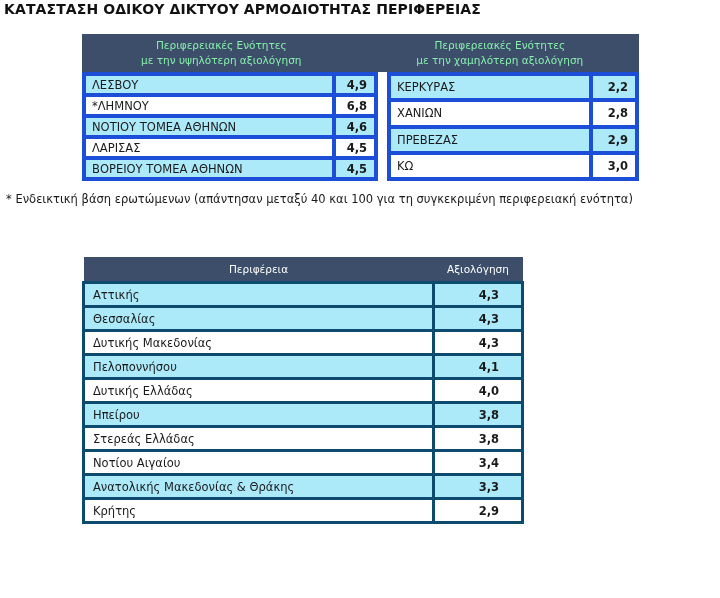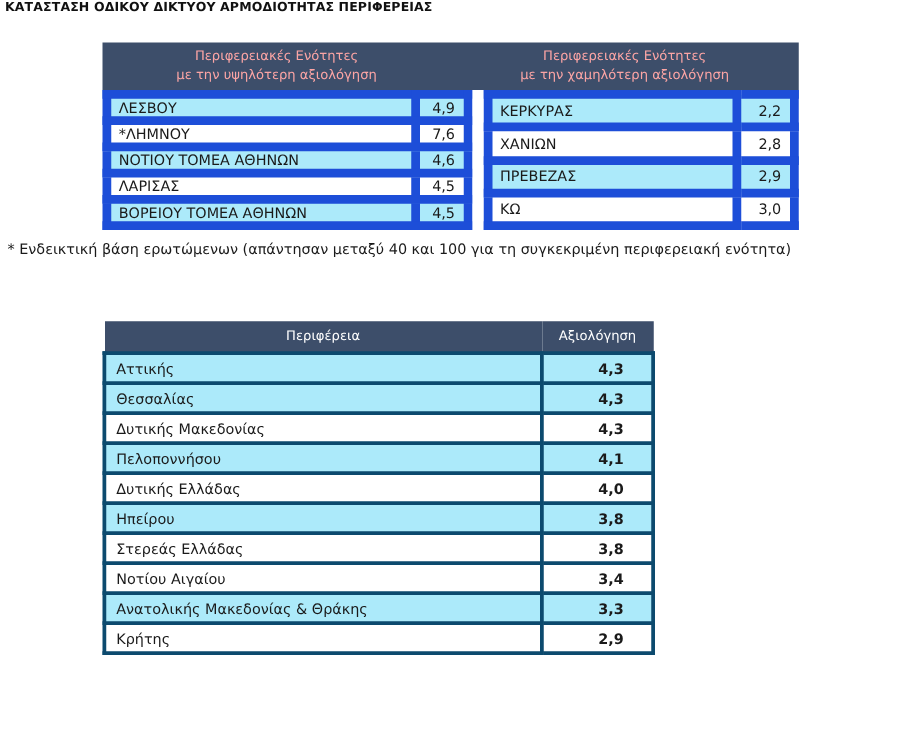--- a/index.html
+++ b/index.html
@@ -14,37 +14,37 @@
     font-family: "DejaVu Sans", "Liberation Sans", sans-serif;
     color: #1a1a1a;
     overflow: hidden;
   }
 
   
   .page-title {
     position: absolute;
     left: 4px;
     top: 1px;
-    font-size: 10px;
+    font-size: 14px;
     font-weight: bold;
     letter-spacing: 0.1px;
     color: #111111;
     white-space: nowrap;
   }
 
   
   .table1-wrap {
     position: absolute;
     left: 82px;
     top: 34px;
     width: 557px;
   }
   .t1-header {
     background: #3d4e6a;
-    color: #fca5a5;
+    color: #86efac;
     display: flex;
     height: 38px;
   }
   .t1-header .hcell {
     flex: 1 1 50%;
     text-align: center;
     font-size: 10.5px;
     line-height: 1.45;
     padding-top: 4px;
     box-sizing: border-box;
@@ -59,30 +59,30 @@
     width: 296px;
     border-collapse: collapse;
     table-layout: fixed;
   }
   .t1-half.right { width: 252px; }
   .t1-gap { width: 9px; background: #ffffff; }
 
   .t1-half td {
     height: 21px;
     font-size: 11.5px;
-    border: 7px solid #1d4ed8;
+    border: 4px solid #1d4ed8;
     padding: 0 6px;
     box-sizing: border-box;
     white-space: nowrap;
   }
   .t1-half tr.odd td { background: #aceafa; }
   .t1-half tr.even td { background: #ffffff; }
   .t1-half td.val {
     text-align: right;
-    font-weight: normal;
+    font-weight: bold;
     width: 42px;
     padding-right: 7px;
   }
   .t1-half.right td.val { width: 46px; }
   .t1-half td.name { font-weight: normal; }
 
   
   .footnote {
     position: absolute;
     left: 6px;
@@ -150,21 +150,21 @@
 
   <div class="t1-body">
     <table class="t1-half left">
       <tbody id="t1-left-body">
           <tr class="odd">
             <td class="name">ΛΕΣΒΟΥ</td>
             <td class="val">4,9</td>
           </tr>
           <tr class="even">
             <td class="name">*ΛΗΜΝΟΥ</td>
-            <td class="val">7,6</td>
+            <td class="val">6,8</td>
           </tr>
           <tr class="odd">
             <td class="name">ΝΟΤΙΟΥ ΤΟΜΕΑ ΑΘΗΝΩΝ</td>
             <td class="val">4,6</td>
           </tr>
           <tr class="even">
             <td class="name">ΛΑΡΙΣΑΣ</td>
             <td class="val">4,5</td>
           </tr>
           <tr class="odd">

